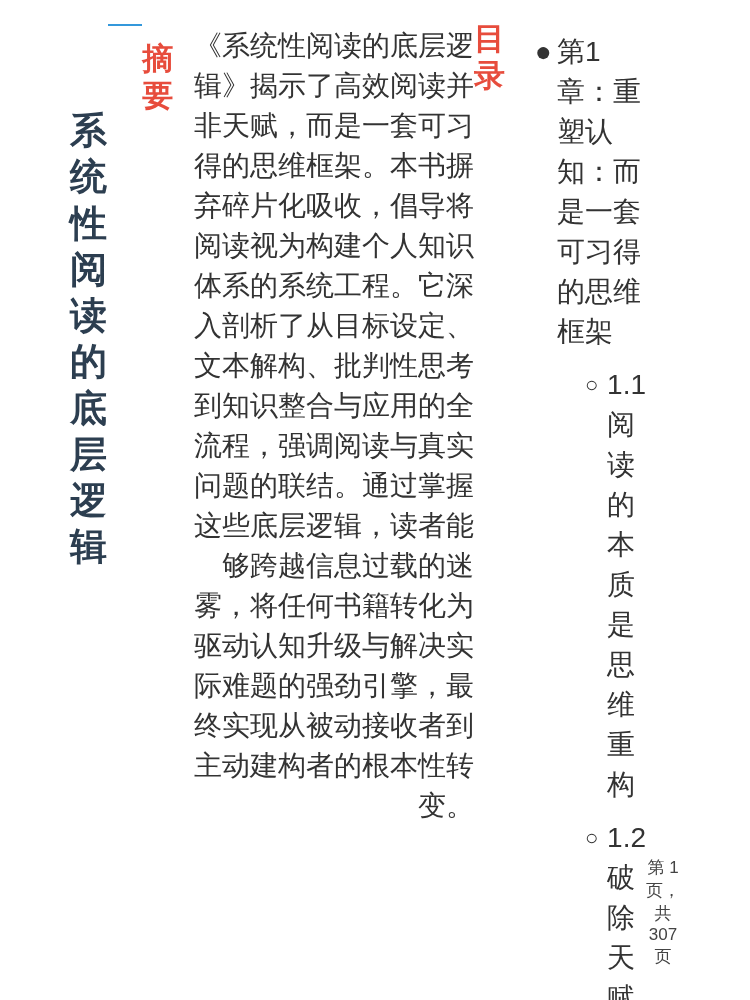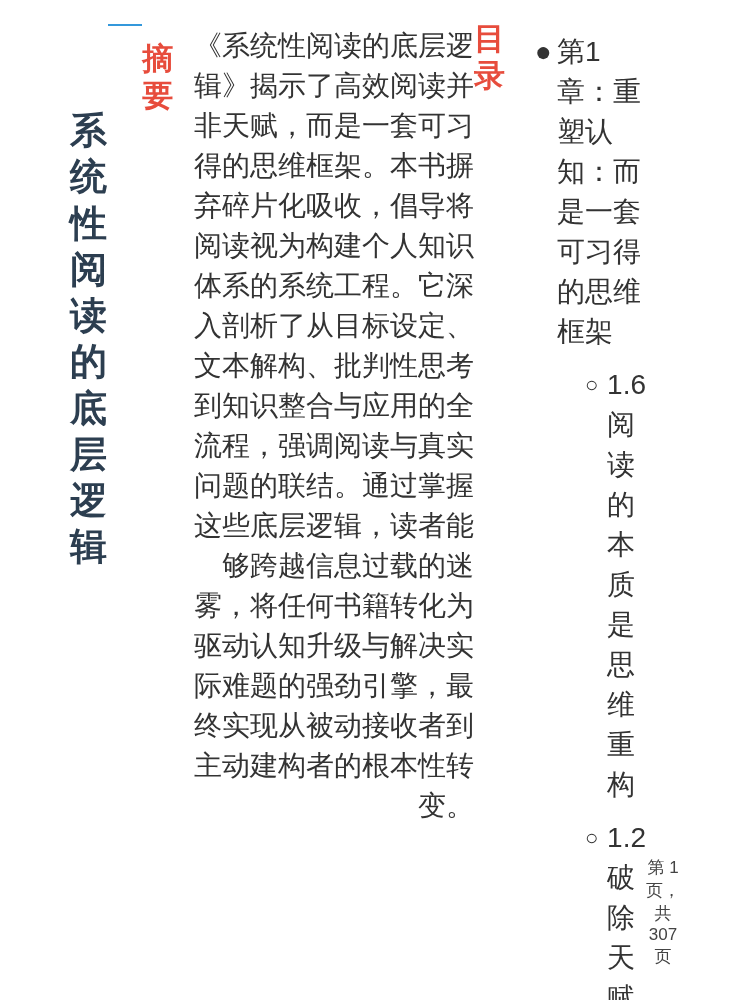--- a/index.html
+++ b/index.html
@@ -98,21 +98,21 @@
 
   <div class="toc-list">
 
     <div class="toc-item level-1">
       <span class="marker bullet">●</span>
       <span class="toc-text">第1章：重塑认知：而是一套可习得的思维框架</span>
     </div>
 
     <div class="toc-item level-2">
       <span class="marker circle">○</span>
-      <span class="toc-text">1.6 阅读的本质是思维重构</span>
+      <span class="toc-text">1.1 阅读的本质是思维重构</span>
     </div>
 
     <div class="toc-item level-2">
       <span class="marker circle">○</span>
       <span class="toc-text">1.2 破除天赋论与速读神话</span>
     </div>
 
   </div>
 
   <div class="page-footer">第 1 页，共 307 页</div>

